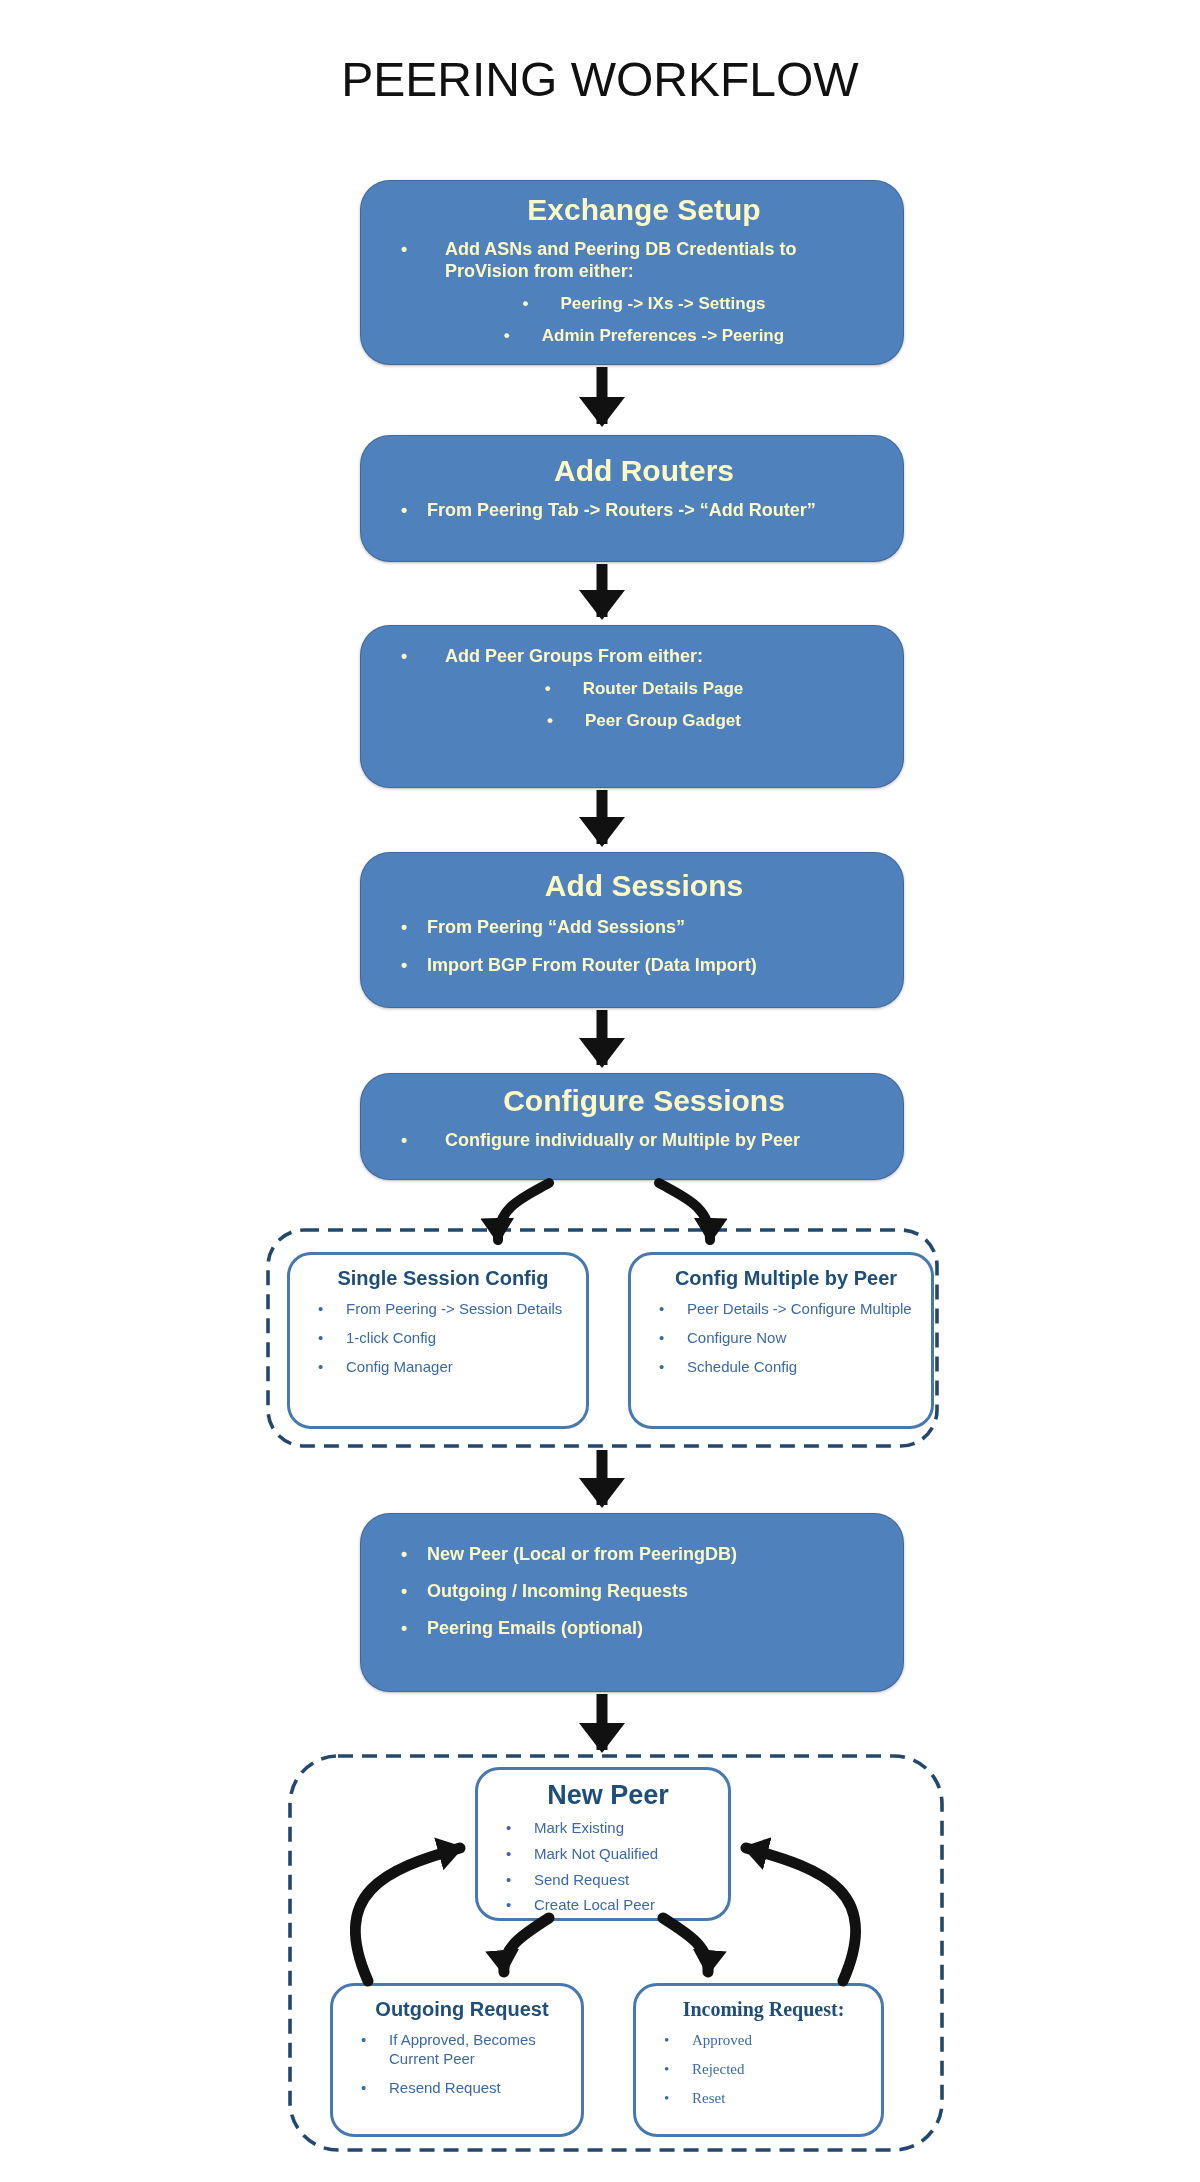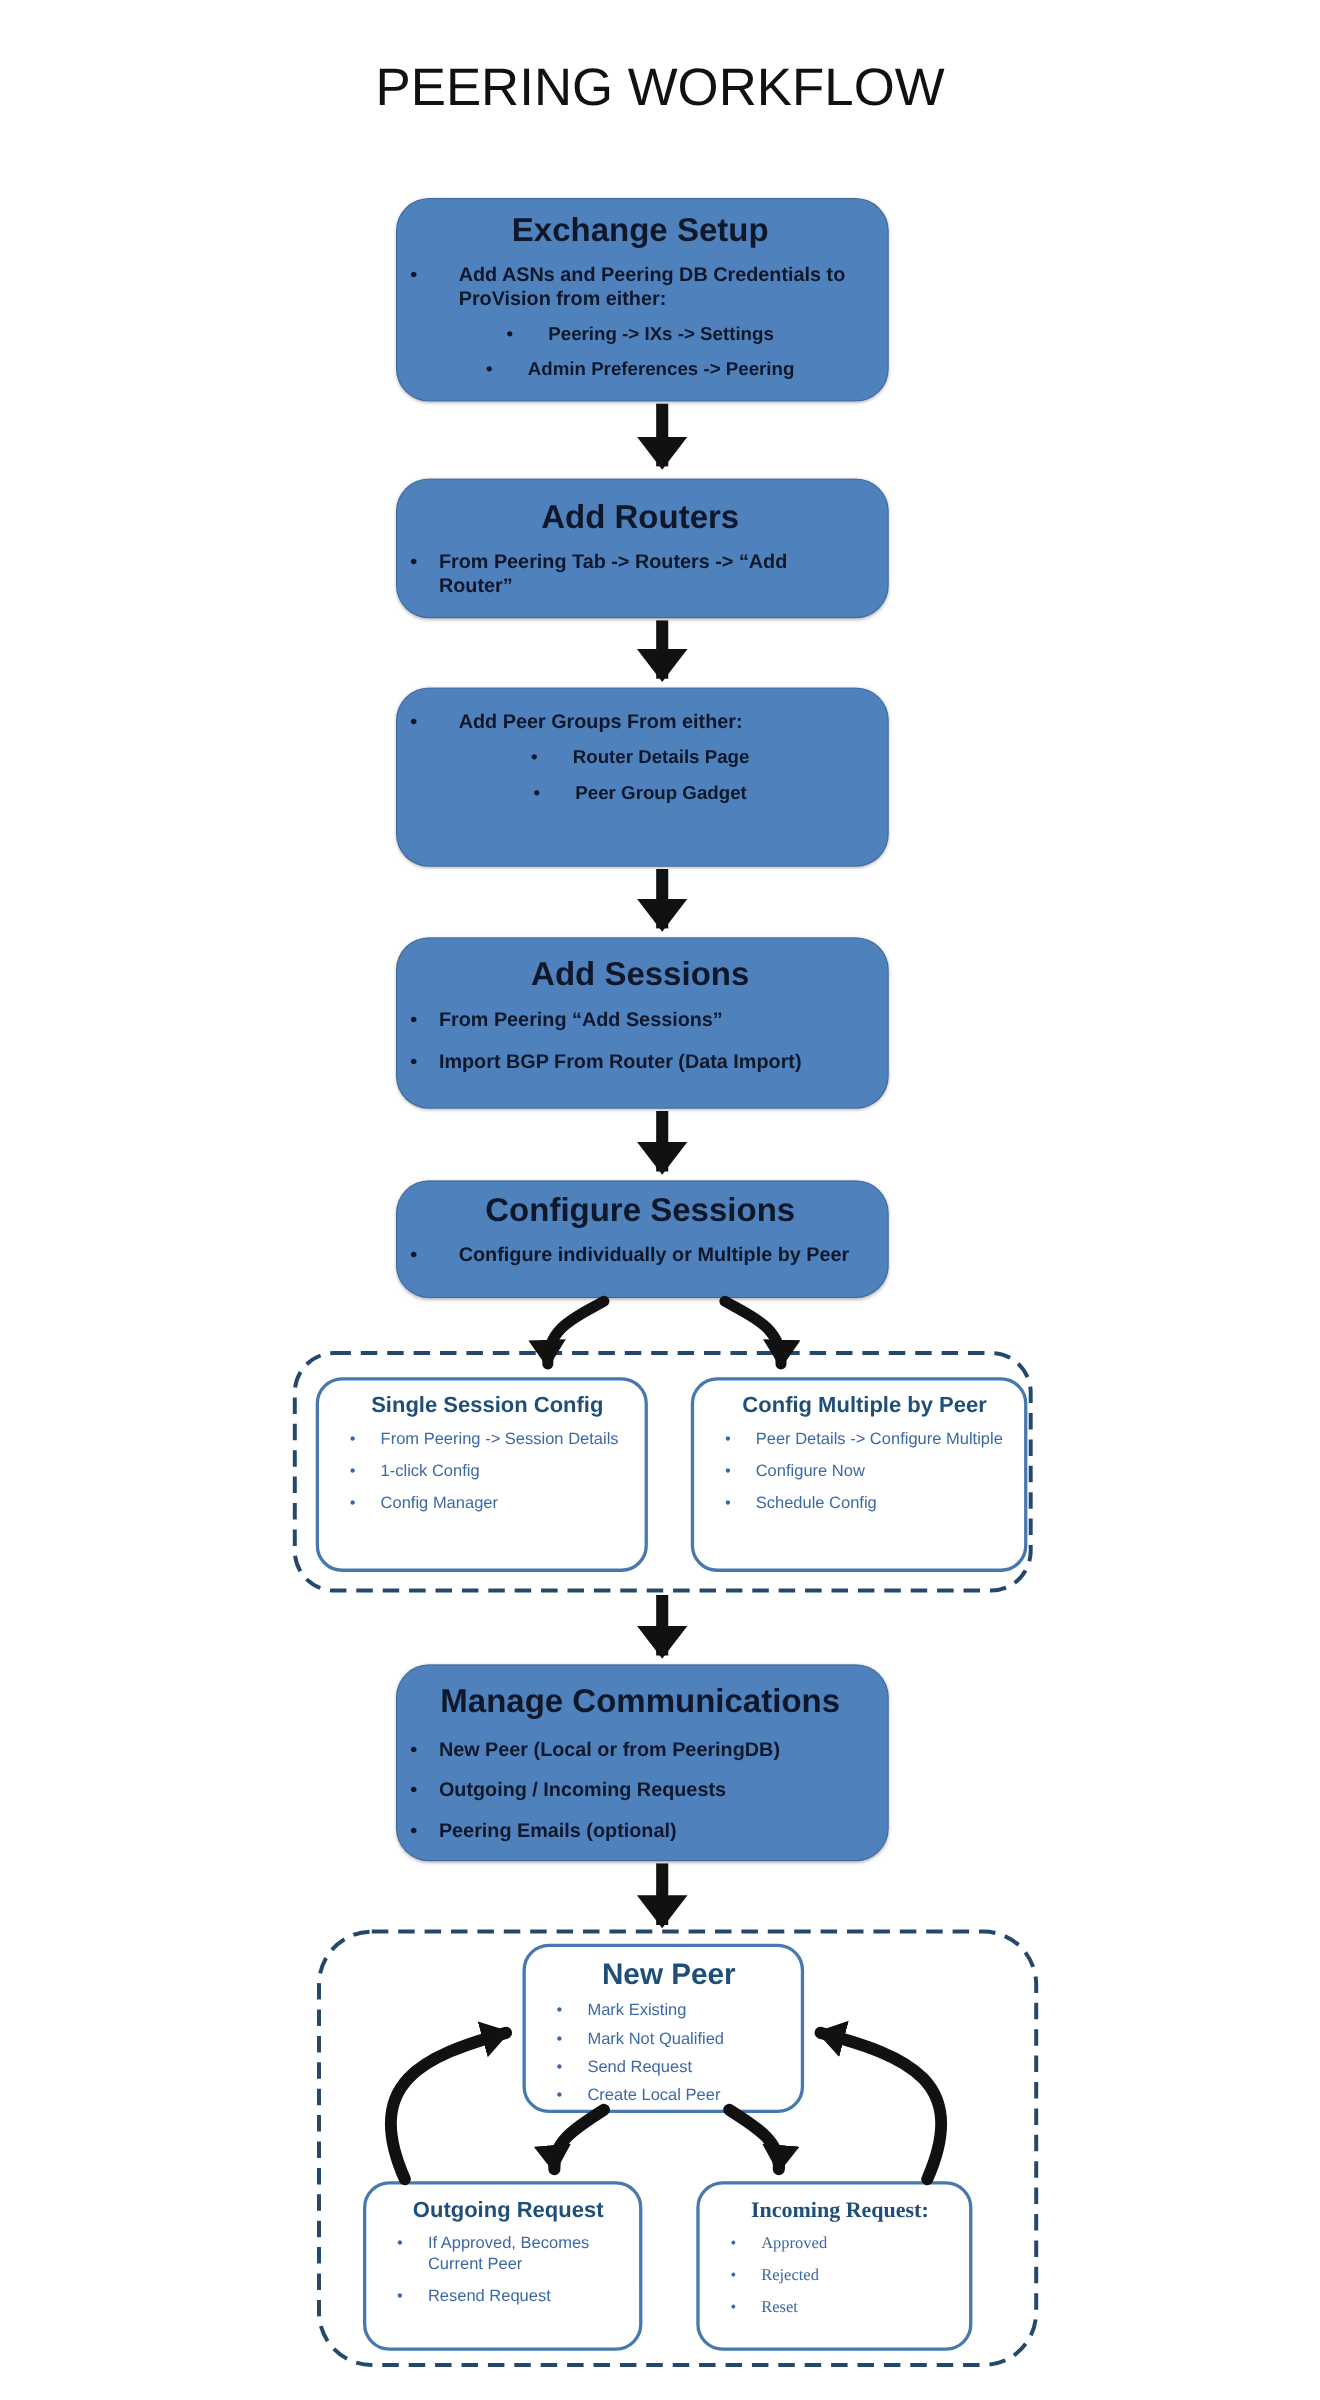--- a/index.html
+++ b/index.html
@@ -1,23 +1,23 @@
 <!DOCTYPE html>
 <html><head>
 <meta charset="utf-8">
 <style>
   html,body{margin:0;padding:0;background:#ffffff;}
   .canvas{position:relative;width:1200px;height:2182px;background:#ffffff;overflow:hidden;
           font-family:"Liberation Sans","DejaVu Sans",sans-serif;}
   .title{position:absolute;top:52px;left:0;width:1200px;text-align:center;
          font-size:48px;font-weight:500;color:#111111;letter-spacing:0px;}
   
-  .bluebox{position:absolute;left:360px;width:448px;background:#4F81BD;
-           border:1px solid rgba(30,60,100,.35);border-radius:30px;color:#0f172a;
-           box-sizing:border-box;padding:10px 16px 12px 12px;
+  .bluebox{position:absolute;left:360px;width:544px;background:#4F81BD;
+           border:1px solid rgba(30,60,100,.35);border-radius:30px;color:#fef9c3;
+           box-sizing:border-box;padding:10px 16px 12px 40px;
            box-shadow:0 1px 3px rgba(0,0,0,.28);}
   .bb-head{text-align:center;font-size:30px;font-weight:bold;margin:2px 0 12px 0;}
   .brow{display:flex;align-items:flex-start;margin-top:10px;font-weight:bold;font-size:18px;line-height:1.22;}
   .brow .dot{flex:0 0 auto;width:44px;}
   .brow.narrow .dot{width:26px;}
   .brow .btxt{flex:1 1 auto;padding-right:6px;}
   .brow.sub{justify-content:center;font-size:17px;margin-top:11px;}
   .brow.sub .dot{width:auto;margin-right:32px;}
   .brow.sub .btxt{flex:0 0 auto;padding-right:0;}
   
@@ -126,21 +126,20 @@
       <span class="dot">•</span>
       <span class="btxt">Configure Now</span>
     </div>
     <div class="wrow">
       <span class="dot">•</span>
       <span class="btxt">Schedule Config</span>
     </div>
   </div>
 
   <div class="bluebox" style="top:1513px;height:179px;padding-top:14px;">
-    <div class="bb-head">Manage Communications</div>
     <div class="brow narrow" style="margin-top:16px;">
       <span class="dot">•</span>
       <span class="btxt">New Peer (Local or from PeeringDB)</span>
     </div>
     <div class="brow narrow" style="margin-top:15px;">
       <span class="dot">•</span>
       <span class="btxt">Outgoing / Incoming Requests</span>
     </div>
     <div class="brow narrow" style="margin-top:15px;">
       <span class="dot">•</span>

